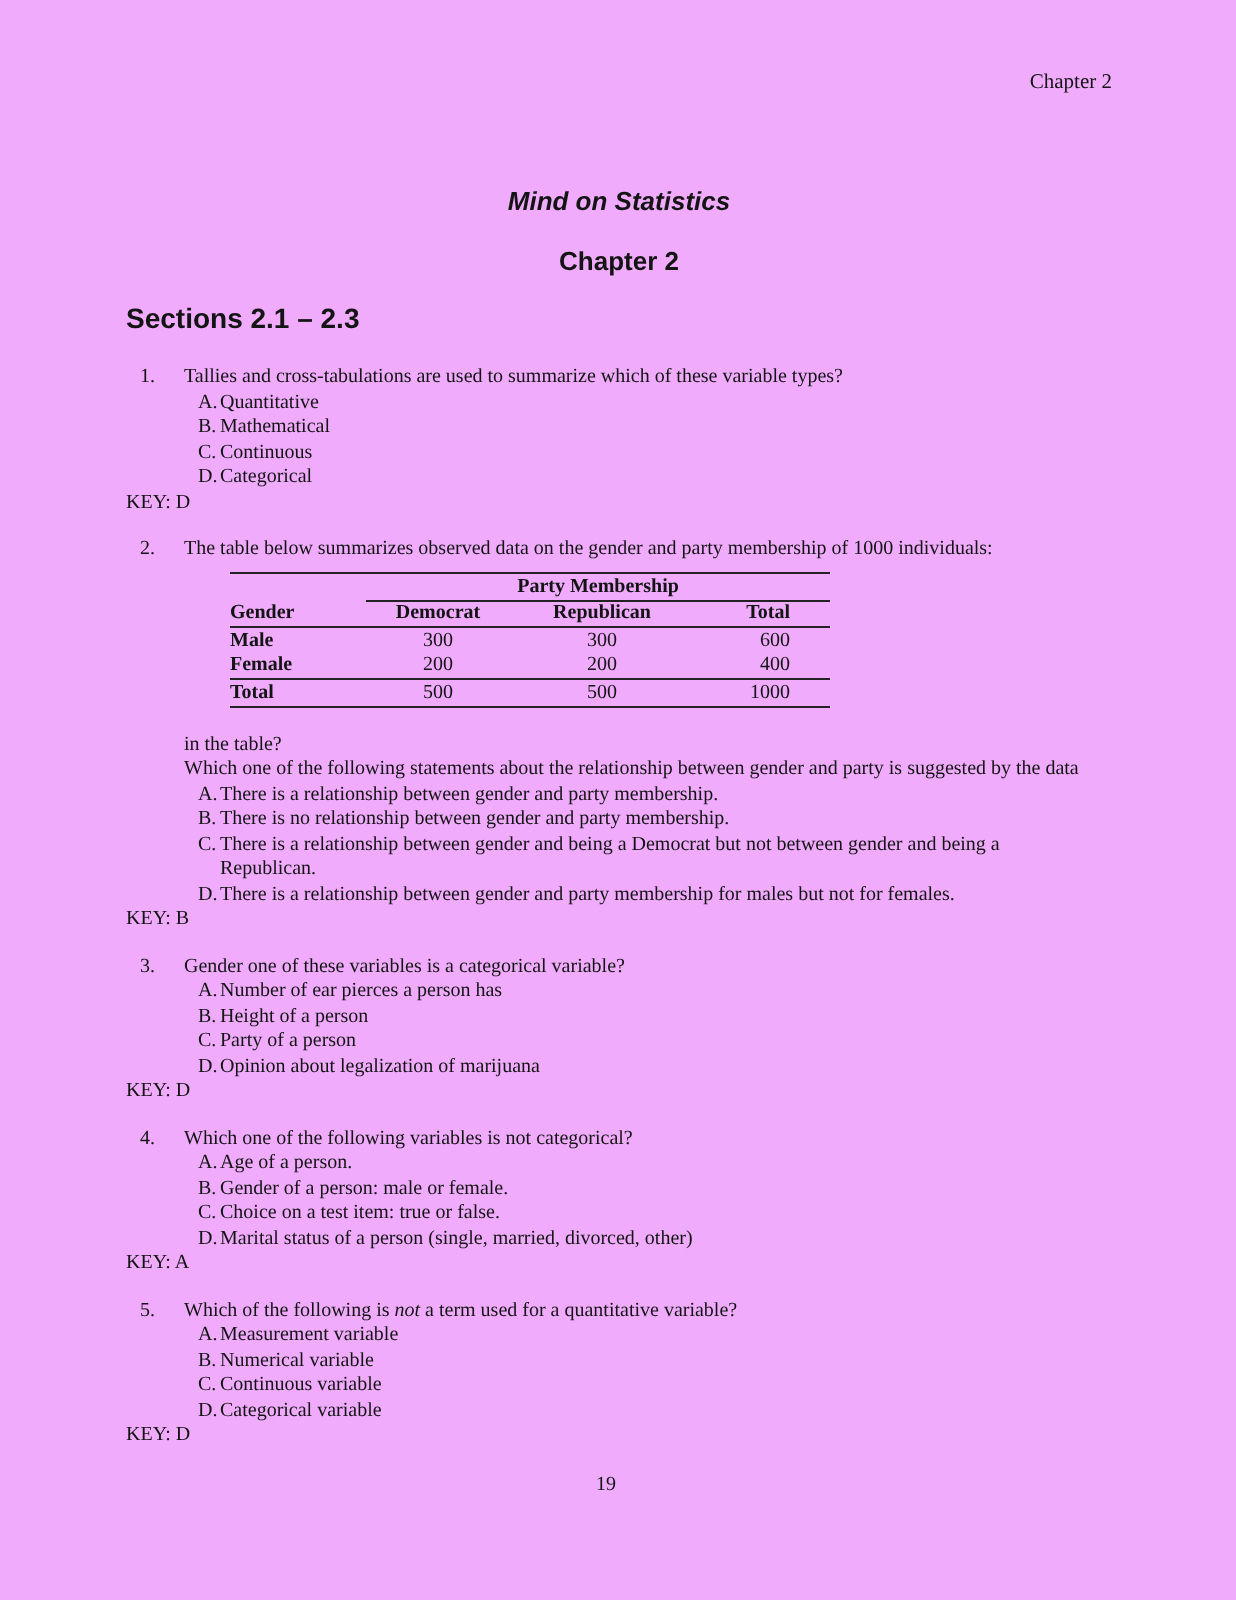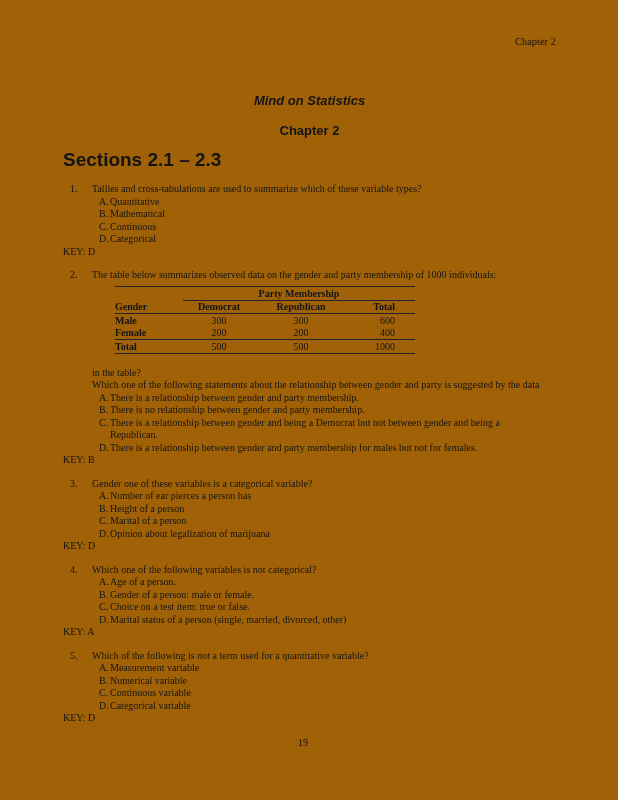--- a/index.html
+++ b/index.html
@@ -1,37 +1,37 @@
 <!DOCTYPE html>
 <html><head>
 <meta charset="utf-8">
 <style>
   * { margin:0; padding:0; box-sizing:border-box; }
   html, body { background:#ffffff; }
   .page {
     width:618px; height:800px; position:relative; overflow:hidden;
-    background:#a16207; color:#141414;
+    background:#f0abfc; color:#141414;
     font-family:"Liberation Serif", serif; font-size:10px;
     padding:36px 62px 0 63px;
   }
   .running-header { text-align:right; font-size:10.5px; line-height:11px; }
   .doc-title {
     margin-top:47px; text-align:center;
     font-family:"Liberation Sans", sans-serif; font-weight:bold; font-style:italic;
     font-size:13px; line-height:13px;
   }
   .chapter-heading {
     margin-top:17px; text-align:center;
     font-family:"Liberation Sans", sans-serif; font-weight:bold;
     font-size:13px; line-height:13px;
   }
   .section-heading {
     margin-top:15px;
     font-family:"Liberation Sans", sans-serif; font-weight:bold;
-    font-size:19px; line-height:15px;
+    font-size:14px; line-height:15px;
   }
   .questions { margin-top:16px; line-height:12.5px; }
   .question { margin-bottom:11px; }
   .q-row { display:flex; margin-left:7px; }
   .q-num { width:22px; flex:0 0 22px; }
   .q-body { flex:1 1 auto; min-width:0; }
   .line { display:block; white-space:nowrap; }
   .options { margin-left:7px; }
   .option { display:flex; }
   .opt-letter { width:11px; flex:0 0 11px; }
@@ -202,21 +202,21 @@
             </div>
             <div class="option">
               <span class="opt-letter">B.</span>
               <span class="opt-text">
                   <span class="line">Height of a person</span>
                 </span>
             </div>
             <div class="option">
               <span class="opt-letter">C.</span>
               <span class="opt-text">
-                  <span class="line">Marital of a person</span>
+                  <span class="line">Party of a person</span>
                 </span>
             </div>
             <div class="option">
               <span class="opt-letter">D.</span>
               <span class="opt-text">
                   <span class="line">Opinion about legalization of marijuana</span>
                 </span>
             </div>
           </div>
         </div>

